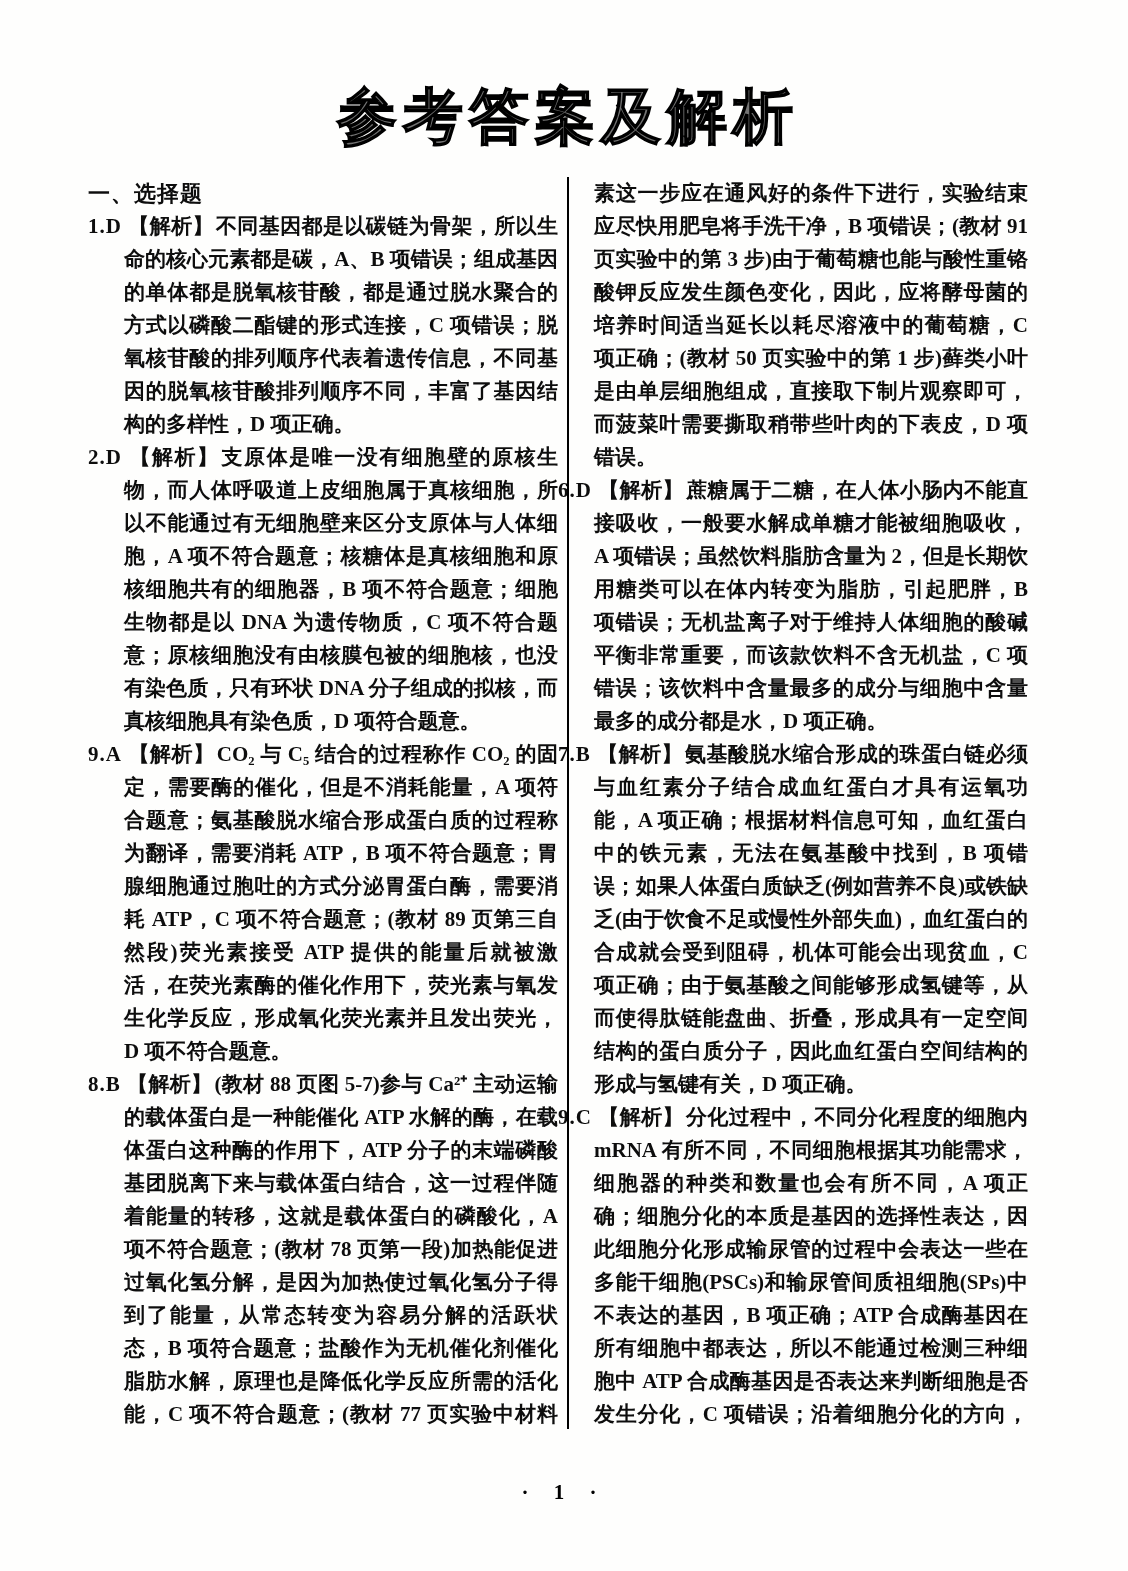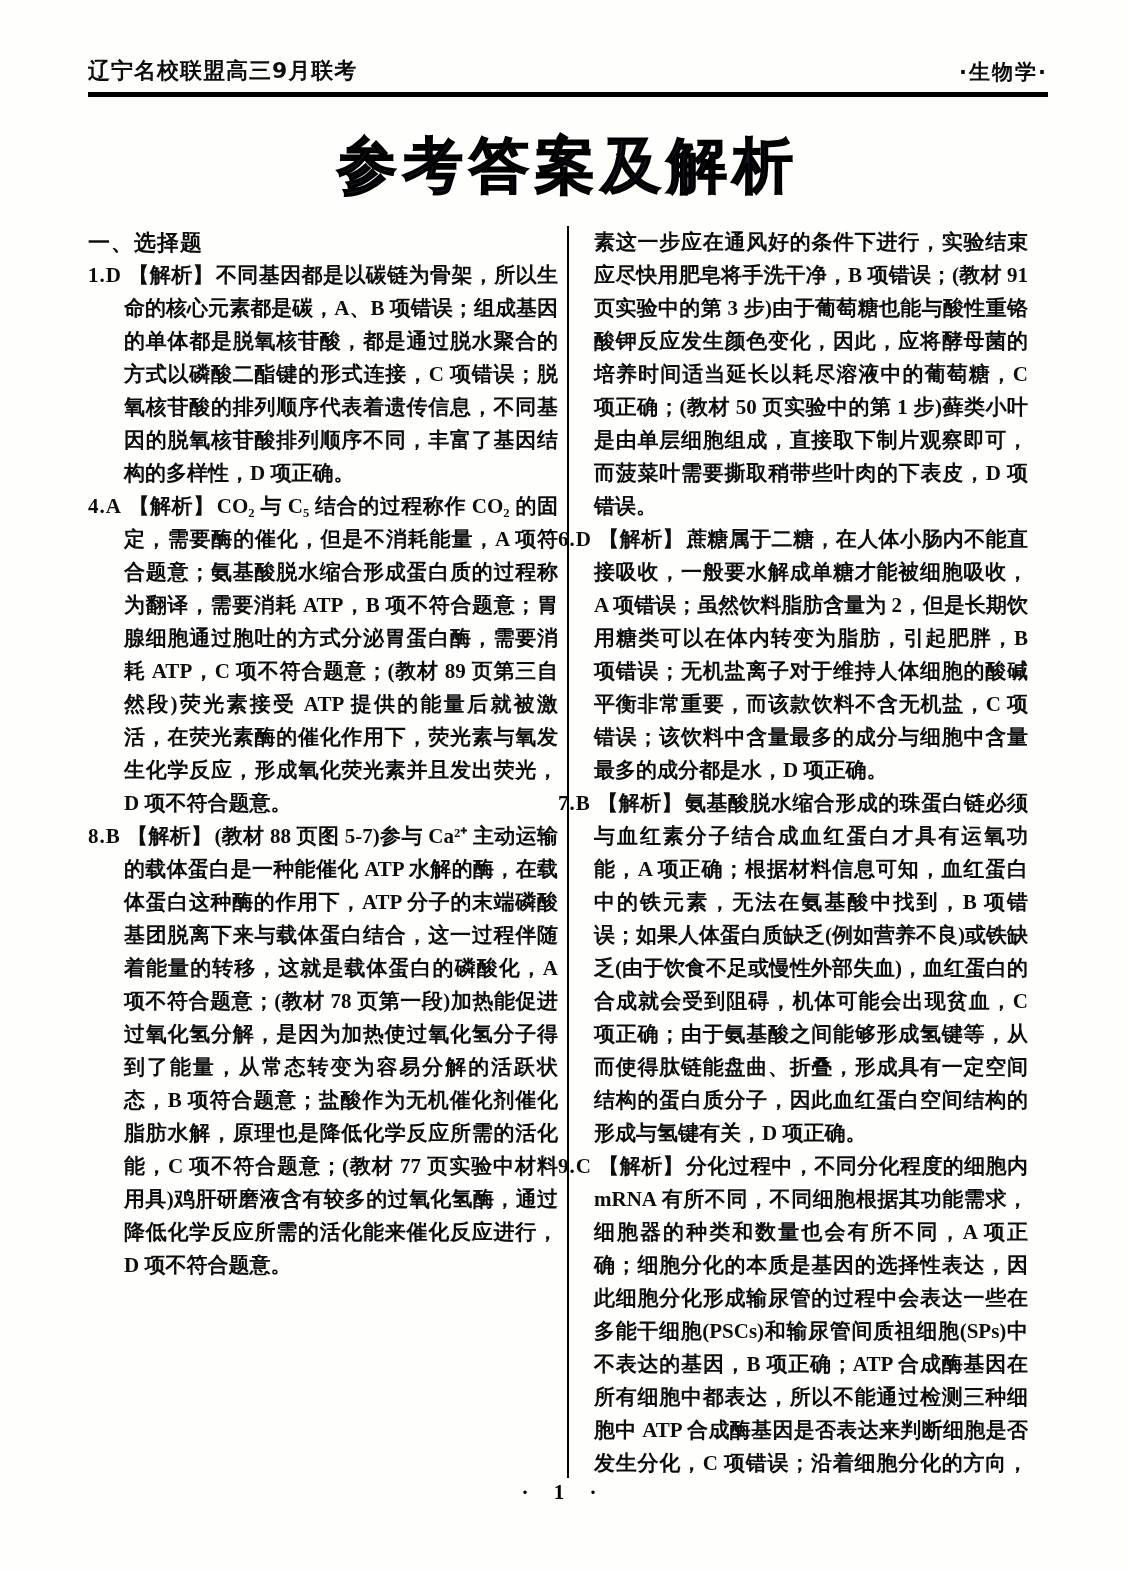--- a/index.html
+++ b/index.html
@@ -33,28 +33,28 @@
     letter-spacing: 1px;
   }
   .masthead .subject {
     font-family: "DejaVu Sans", sans-serif;
     font-weight: 700;
     font-size: 21px;
     letter-spacing: 2px;
   }
   
   .answers-title {
-    margin-top: 34px;
+    margin-top: 26px;
     text-align: center;
     font-family: "DejaVu Sans", sans-serif;
     font-weight: 900;
     font-size: 60px;
     letter-spacing: 6px;
     line-height: 1.15;
-    color: #0f172a;
+    color: #737373;
     -webkit-text-stroke: 1.5px #000;
   }
   
   .columns {
     position: relative;
     margin-top: 26px;
     display: flex;
     height: 1258px;
     overflow: hidden;
   }
@@ -107,36 +107,33 @@
     font-weight: 700;
     letter-spacing: 10px;
     color: #000;
   }
 </style>
 </head>
 <body>
 
 <div class="page">
 
-  <div class="masthead">
-    <span class="exam-name">辽宁名校联盟高三9月联考</span>
-    <span class="subject">·生物学·</span>
-  </div>
 
   <h1 class="answers-title">参考答案及解析</h1>
 
   <div class="columns">
 
     <div class="col">
       <div class="section-heading">一、选择题</div>
 
       <p class="item"><span class="marker">1.D</span><span class="tag">【解析】</span><span>不同基因都是以碳链为骨架，所以生命的核心元素都是碳，A、B 项错误；组成基因的单体都是脱氧核苷酸，都是通过脱水聚合的方式以磷酸二酯键的形式连接，C 项错误；脱氧核苷酸的排列顺序代表着遗传信息，不同基因的脱氧核苷酸排列顺序不同，丰富了基因结构的多样性，D 项正确。</span></p>
 
+      <p class="item"><span class="marker">2.D</span><span class="tag">【解析】</span><span>支原体是唯一没有细胞壁的原核生物，而人体呼吸道上皮细胞属于真核细胞，所以不能通过有无细胞壁来区分支原体与人体细胞，A 项不符合题意；核糖体是真核细胞和原核细胞共有的细胞器，B 项不符合题意；细胞生物都是以 DNA 为遗传物质，C 项不符合题意；原核细胞没有由核膜包被的细胞核，也没有染色质，只有环状 DNA 分子组成的拟核，而真核细胞具有染色质，D 项符合题意。</span></p>
 
-      <p class="item"><span class="marker">4.A</span><span class="tag">【解析】</span><span>CO₂ 与 C₅ 结合的过程称作 CO₂ 的固定，需要酶的催化，但是不消耗能量，A 项符合题意；氨基酸脱水缩合形成蛋白质的过程称为翻译，需要消耗 ATP，B 项不符合题意；胃腺细胞通过胞吐的方式分泌胃蛋白酶，需要消耗 ATP，C 项不符合题意；(教材 89 页第三自然段)荧光素接受 ATP 提供的能量后就被激活，在荧光素酶的催化作用下，荧光素与氧发生化学反应，形成氧化荧光素并且发出荧光，D 项不符合题意。</span></p>
+      <p class="item"><span class="marker">9.A</span><span class="tag">【解析】</span><span>CO₂ 与 C₅ 结合的过程称作 CO₂ 的固定，需要酶的催化，但是不消耗能量，A 项符合题意；氨基酸脱水缩合形成蛋白质的过程称为翻译，需要消耗 ATP，B 项不符合题意；胃腺细胞通过胞吐的方式分泌胃蛋白酶，需要消耗 ATP，C 项不符合题意；(教材 89 页第三自然段)荧光素接受 ATP 提供的能量后就被激活，在荧光素酶的催化作用下，荧光素与氧发生化学反应，形成氧化荧光素并且发出荧光，D 项不符合题意。</span></p>
 
       <p class="item"><span class="marker">8.B</span><span class="tag">【解析】</span><span>(教材 88 页图 5-7)参与 Ca²⁺ 主动运输的载体蛋白是一种能催化 ATP 水解的酶，在载体蛋白这种酶的作用下，ATP 分子的末端磷酸基团脱离下来与载体蛋白结合，这一过程伴随着能量的转移，这就是载体蛋白的磷酸化，A 项不符合题意；(教材 78 页第一段)加热能促进过氧化氢分解，是因为加热使过氧化氢分子得到了能量，从常态转变为容易分解的活跃状态，B 项符合题意；盐酸作为无机催化剂催化脂肪水解，原理也是降低化学反应所需的活化能，C 项不符合题意；(教材 77 页实验中材料用具)鸡肝研磨液含有较多的过氧化氢酶，通过降低化学反应所需的活化能来催化反应进行，D 项不符合题意。</span></p>
 
     </div>
 
     <div class="col">
       <p class="cont">素这一步应在通风好的条件下进行，实验结束应尽快用肥皂将手洗干净，B 项错误；(教材 91 页实验中的第 3 步)由于葡萄糖也能与酸性重铬酸钾反应发生颜色变化，因此，应将酵母菌的培养时间适当延长以耗尽溶液中的葡萄糖，C 项正确；(教材 50 页实验中的第 1 步)藓类小叶是由单层细胞组成，直接取下制片观察即可，而菠菜叶需要撕取稍带些叶肉的下表皮，D 项错误。</p>
 
       <p class="item"><span class="marker">6.D</span><span class="tag">【解析】</span><span>蔗糖属于二糖，在人体小肠内不能直接吸收，一般要水解成单糖才能被细胞吸收，A 项错误；虽然饮料脂肪含量为 2，但是长期饮用糖类可以在体内转变为脂肪，引起肥胖，B 项错误；无机盐离子对于维持人体细胞的酸碱平衡非常重要，而该款饮料不含无机盐，C 项错误；该饮料中含量最多的成分与细胞中含量最多的成分都是水，D 项正确。</span></p>
 

